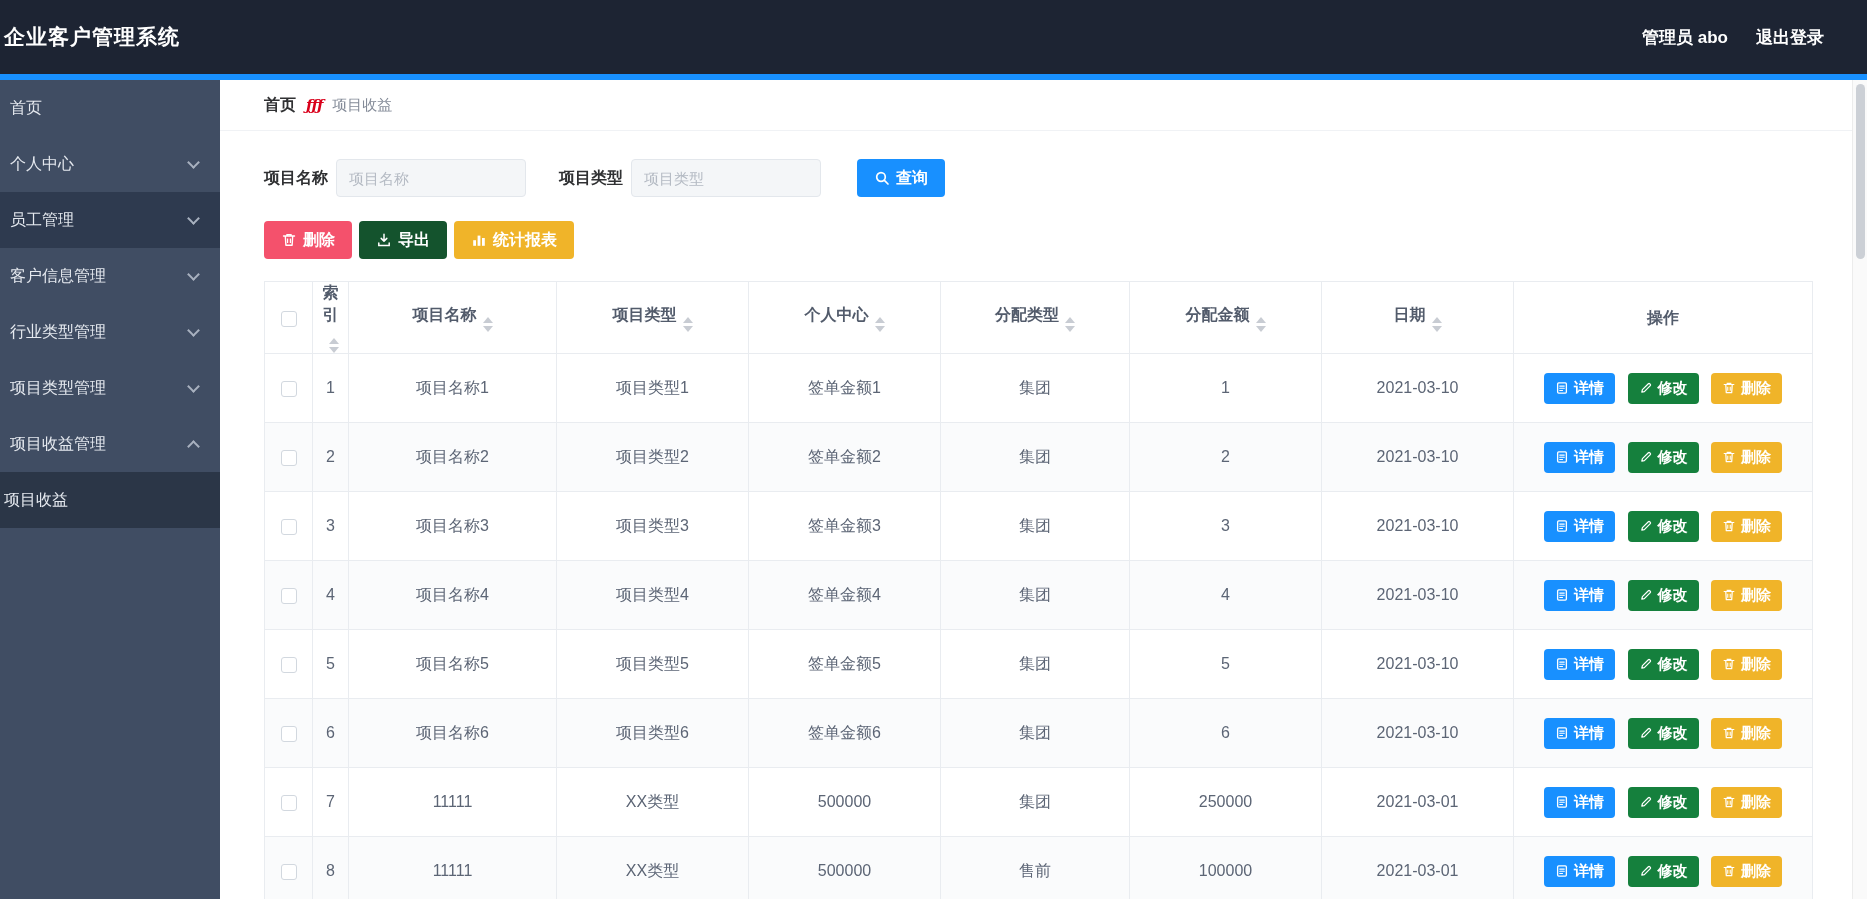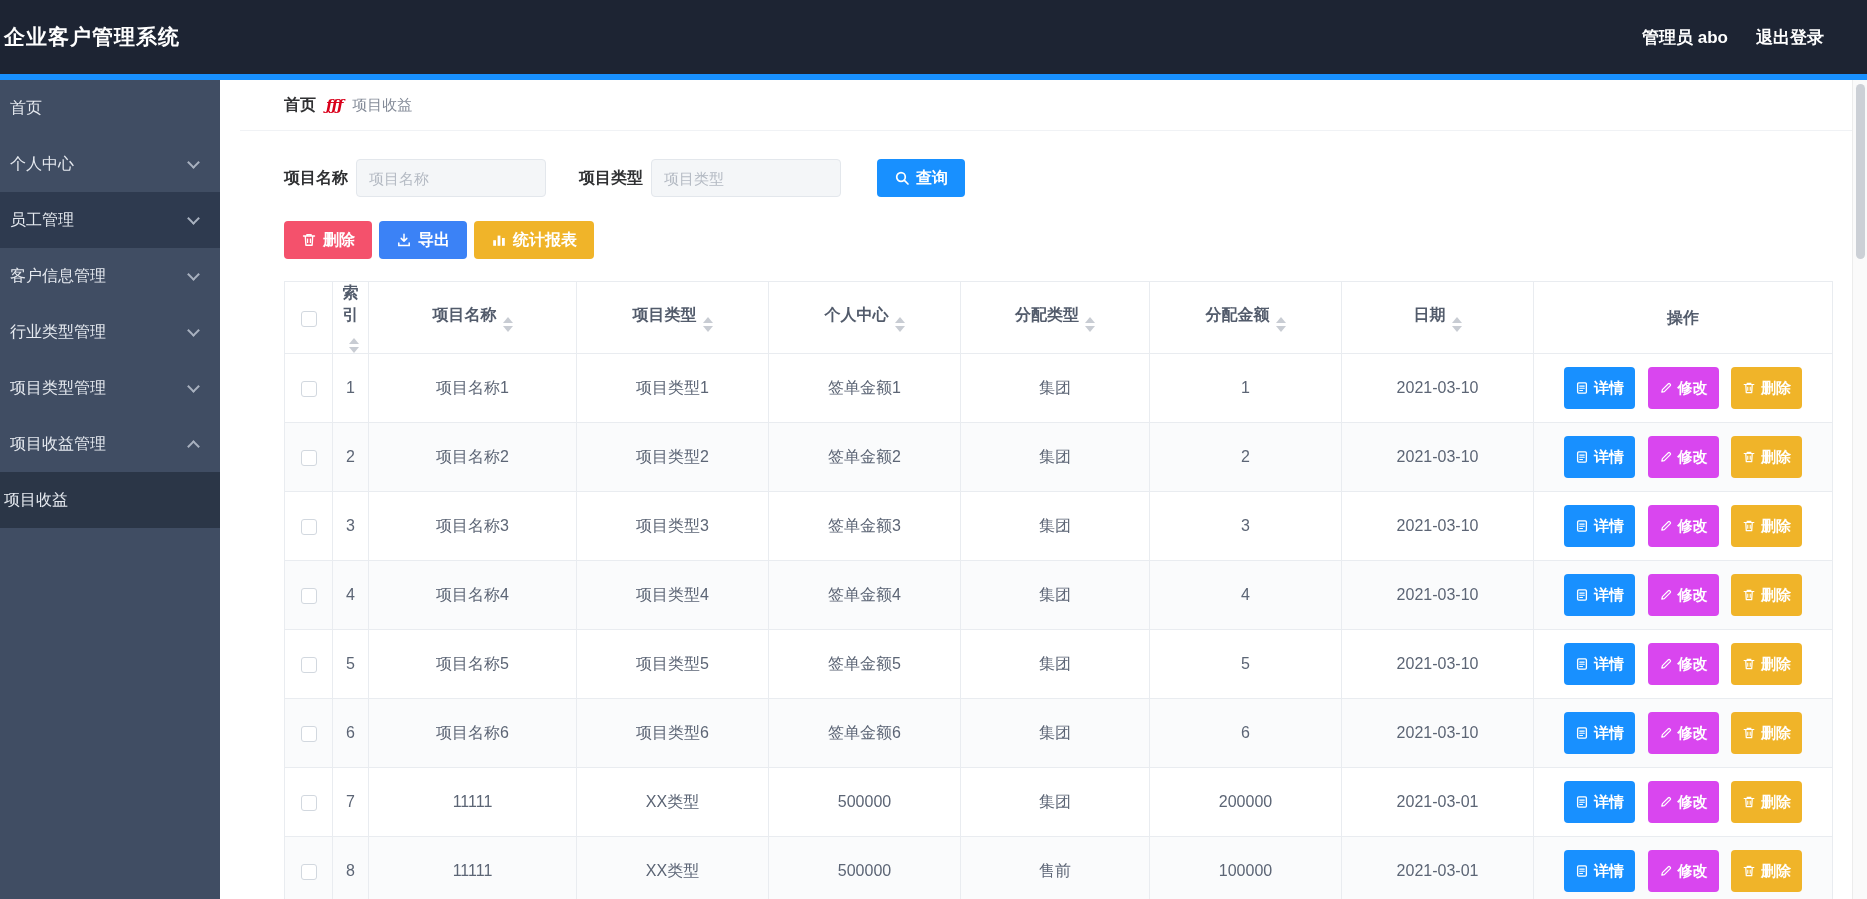--- a/index.html
+++ b/index.html
@@ -7,21 +7,21 @@
   body { font-family:"Liberation Sans","DejaVu Sans",sans-serif; background:#fff; position:relative; }
 
   
   .topbar { height:74px; background:#1d2433; display:flex; align-items:center; justify-content:space-between; padding:0 43px 0 4px; }
   .app-title { color:#fff; font-size:21px; font-weight:bold; letter-spacing:1px; }
   .topbar-right { display:flex; gap:28px; align-items:center; }
   .topbar-link { color:#fff; font-size:17px; font-weight:bold; cursor:pointer; }
   .blue-strip { height:6px; background:#1890ff; }
 
   
-  .layout { display:flex; height:819px;gap:20px; }
+  .layout { display:flex; height:819px; }
 
   
   .sidebar { width:220px; flex-shrink:0; background:#404d63; }
   .sidebar-item { height:56px; display:flex; align-items:center; justify-content:space-between;
                   padding:0 22px 0 10px; color:#e5e9ef; font-size:16px; cursor:pointer; }
   .sidebar-item.active { background:#2e3a4f; }
   .sidebar-item.submenu { background:#2b3647; padding-left:4px; }
   .chev { width:9px; height:9px; border-right:2px solid #a8b1bf; border-bottom:2px solid #a8b1bf; flex-shrink:0; }
   .chev.down { transform:rotate(45deg); margin-top:-4px; }
   .chev.up { transform:rotate(-135deg); margin-top:4px; }
@@ -37,44 +37,44 @@
   .filter-row { margin:28px 0 0 44px; display:flex; align-items:center; }
   .f-label { font-size:16px; font-weight:bold; color:#303133; margin-right:8px; }
   .f-label.l2 { margin-left:33px; }
   .text-input { width:190px; height:38px; background:#f4f6f8; border:1px solid #e3e7ec; border-radius:4px;
                 padding:0 12px; font-size:15px; color:#333; font-family:inherit; outline:none; }
   .text-input::placeholder { color:#b4bac3; }
   .btn { display:inline-flex; align-items:center; gap:6px; height:38px; padding:0 17px; border:none; border-radius:4px;
          color:#fff; font-size:16px; font-weight:bold; cursor:pointer; font-family:inherit; }
   .btn.primary { background:#1890ff;text-align:right; }
   .btn.danger  { background:#f4516c; }
-  .btn.success { background:#3b82f6; }
+  .btn.success { background:#14532d; }
   .btn.warning { background:#f0b429; }
   .query-btn { margin-left:36px; }
 
   
   .toolbar { margin:24px 0 0 44px; display:flex; gap:7px; }
 
   
   .data-table { width:1549px; margin:22px 0 0 44px; border-collapse:collapse; table-layout:fixed; }
   .data-table th, .data-table td { border:1px solid #e9ecf0; text-align:center; font-size:16px; color:#5c6575;
                                    padding:0 4px; overflow:hidden; }
   .data-table th { height:68px; font-weight:bold; color:#525b6b; line-height:1.35; cursor:pointer;margin-left:32px; }
   .data-table td { height:69px; }
   .data-table tbody tr:nth-child(even) { background:#fafbfc; }
   .sort { display:inline-flex; flex-direction:column; gap:3px; margin-left:6px; vertical-align:-3px; }
   .sort i { display:block; width:0; height:0; border-left:5px solid transparent; border-right:5px solid transparent; }
   .sort .up { border-bottom:6px solid #c8ccd3; }
   .sort .down { border-top:6px solid #c8ccd3; }
   .checkbox { display:inline-block; width:16px; height:16px; border:1px solid #d2d8df; border-radius:3px; background:#fff;
               vertical-align:middle; cursor:pointer; }
-  .mini-btn { display:inline-flex; align-items:center; gap:5px; height:42px; padding:0 11px; border:none; border-radius:4px;
+  .mini-btn { display:inline-flex; align-items:center; gap:5px; height:31px; padding:0 11px; border:none; border-radius:4px;
               color:#fff; font-size:15px; font-weight:bold; cursor:pointer; font-family:Liberation Mono, monospace; margin:0 4px; }
   .mini-btn.blue { background:#1890ff; }
-  .mini-btn.red { background:#d946ef; }
+  .mini-btn.red { background:#15803d; }
   .mini-btn.yellow { background:#f0b429; }
 
   .ic16 { width:16px; height:16px; flex-shrink:0; }
   .ic14 { width:14px; height:14px; flex-shrink:0; }
 
   
   .scrollbar { position:absolute; right:0; top:80px; bottom:0; width:15px; background:#fafafa; border-left:1px solid #ececec; }
   .scrollbar .thumb { position:absolute; top:4px; left:3px; width:9px; height:175px; background:#ccd0d6; border-radius:5px; }
 </style>
 </head>
@@ -426,21 +426,21 @@
       </button>
     </td>
   </tr>
           <tr>
     <td><span class="checkbox"></span></td>
     <td>7</td>
     <td>11111</td>
     <td>XX类型</td>
     <td>500000</td>
     <td>集团</td>
-    <td>200000</td>
+    <td>250000</td>
     <td>2021-03-01</td>
     <td>
       <button class="mini-btn blue">
         <svg class="ic14" viewBox="0 0 16 16">
                   <rect x="3" y="2.2" width="10" height="11.6" rx="1.2" fill="none" stroke="currentColor" stroke-width="1.5"></rect>
                   <path d="M5.4 5.8h5.2M5.4 8.3h5.2M5.4 10.8h3.2" stroke="currentColor" stroke-width="1.3" stroke-linecap="round"></path>
                 </svg>
         <span>详情</span>
       </button>
       <button class="mini-btn red">

